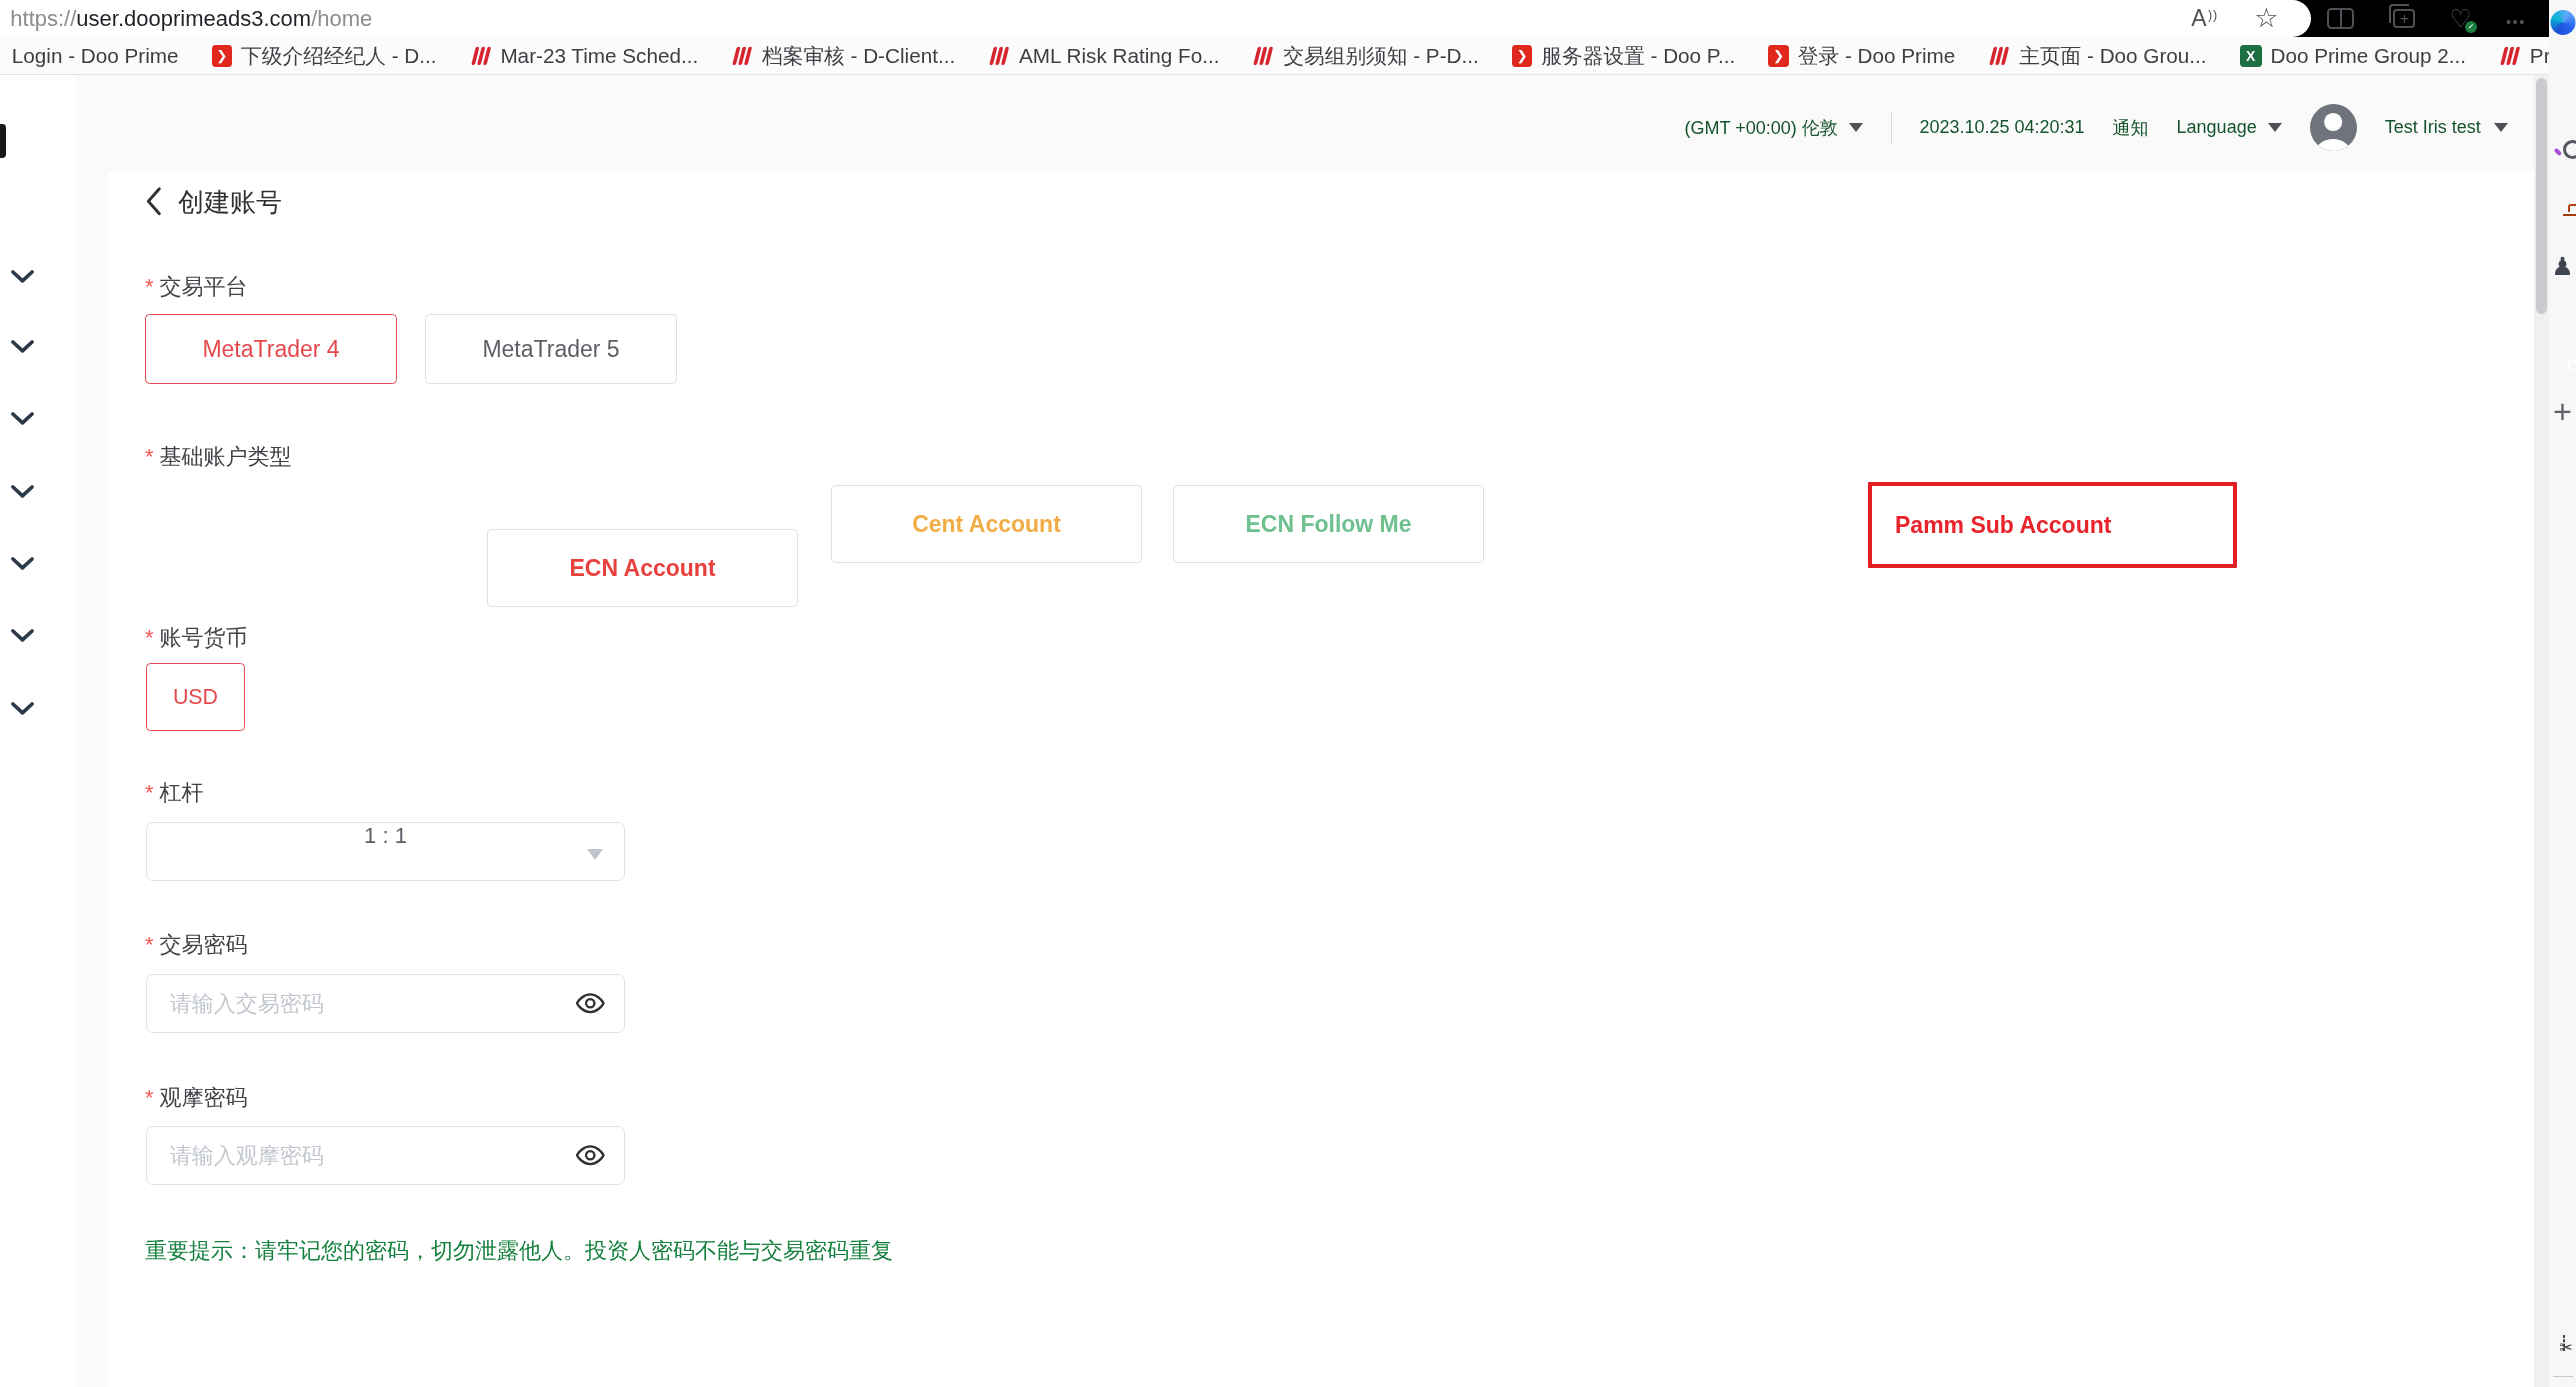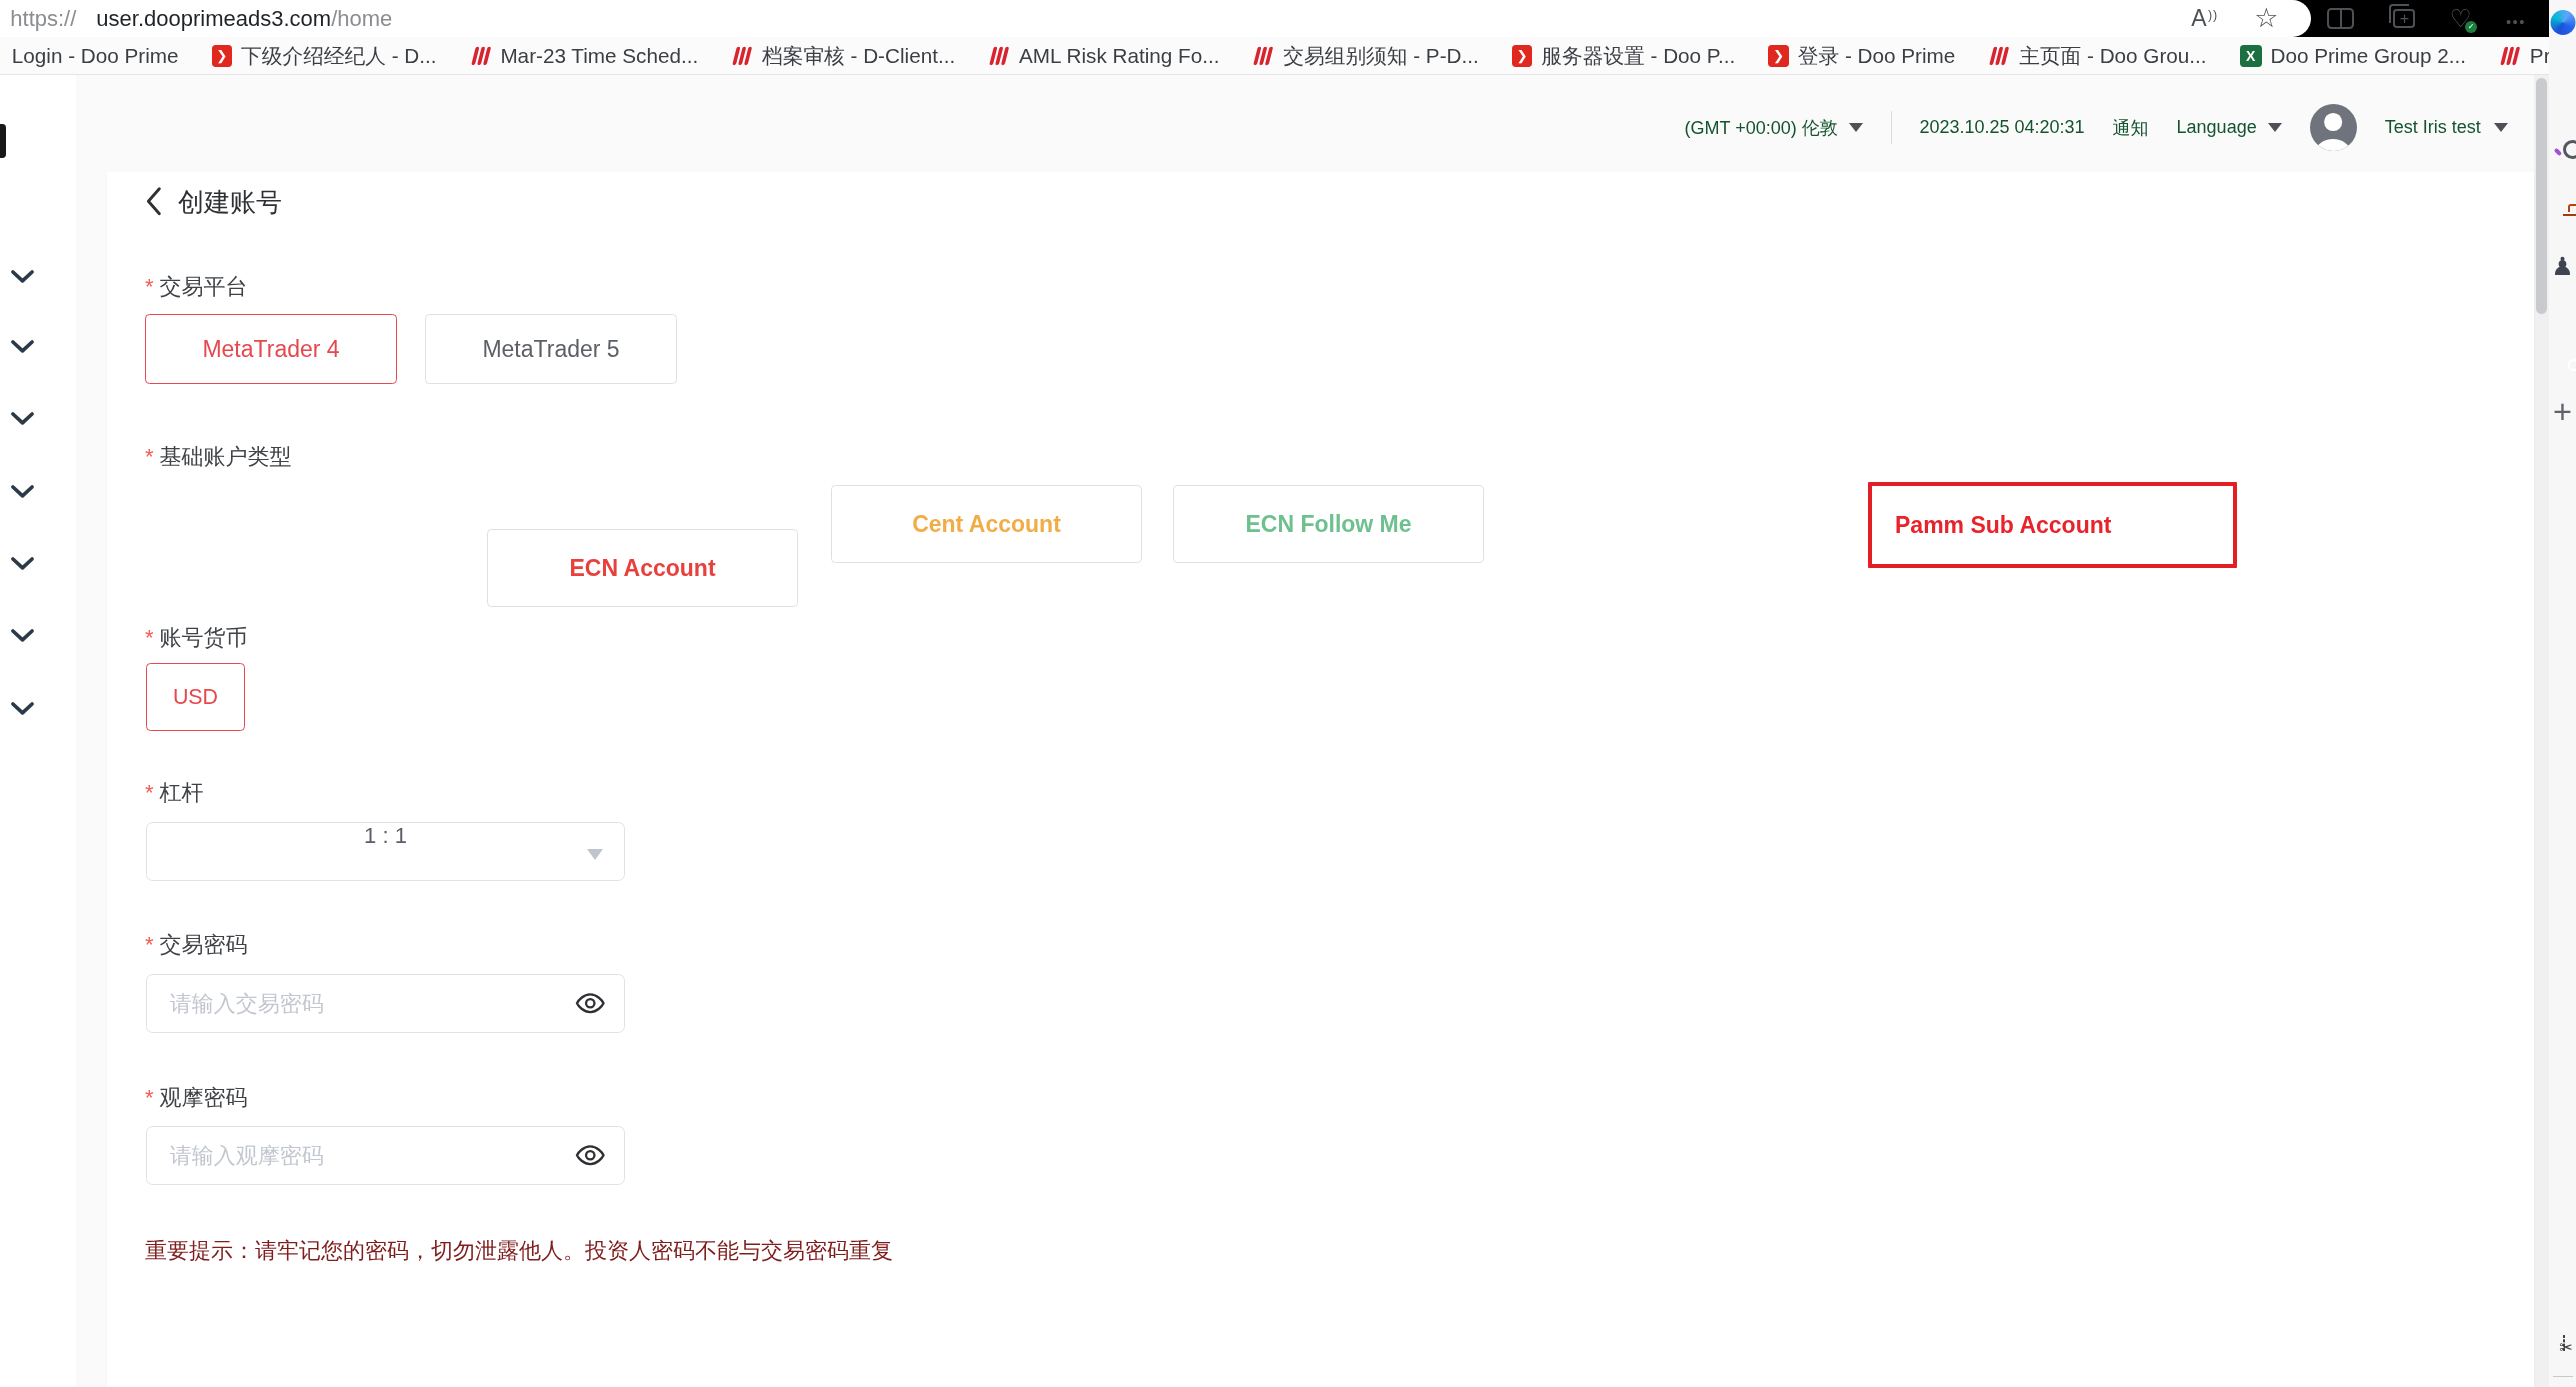--- a/index.html
+++ b/index.html
@@ -9,21 +9,21 @@
     font-family:"Liberation Sans","DejaVu Sans",sans-serif;
     background:#fafafa;
   }
 
   
   .toolbar { position:absolute; left:0; top:0; width:2549px; height:37px; background:#000000; }
   .url-pill { position:absolute; left:0; top:0; width:2311px; height:37px; background:#fff;
               border-radius:0 18.5px 18.5px 0; display:flex; align-items:center; padding-left:10.3px;
               font-size:22px; white-space:nowrap; }
   .url-scheme,.url-path { color:#8a8d91; }
-  .url-host { color:#1f2328;margin-left:20px; }
+  .url-host { color:#1f2328; }
   .pill-icons { position:absolute; right:32.5px; top:0; height:37px; display:flex; align-items:center; gap:38px; }
   .ic-readaloud { position:relative; color:#4d5156; font-size:23px; }
   .ic-readaloud::before { content:"A"; }
   .ic-readaloud::after { content:"))"; font-size:12.6px; position:relative; top:-6.6px; left:1.5px; letter-spacing:0.7px; }
   .ic-star { color:#4d5156; font-size:27px; line-height:1; }
   .ic-star::before { content:"☆"; }
   .tb-right { position:absolute; left:2327px; top:0; height:37px; display:flex; align-items:center; gap:34px; }
   .ic-split { width:26.6px; height:20.7px; border:2.2px solid #4d5156; border-radius:4.4px; position:relative; }
   .ic-split::after { content:""; position:absolute; left:50%; top:-0.7px; bottom:-0.7px; width:2.2px; background:#4d5156; }
   .ic-collections { width:22px; height:19px; border:2.2px solid #4d5156; border-radius:3.7px; position:relative; margin-left:5.9px;
@@ -117,21 +117,21 @@
           border-radius:6.6px; display:flex; align-items:center; padding:0 20.7px; font-size:22px; color:#5a5e66;
           background:#fff; cursor:pointer;flex-direction:column; }
   .caret-select { margin-left:auto; width:0; height:0; border-left:8.1px solid transparent;
           border-right:8.1px solid transparent; border-top:11px solid #c0c4cc; }
   .pwd-box { position:absolute; left:39px; width:479px; height:59px; border:1.5px solid #dfe2e8; border-radius:6.6px;
           display:flex; align-items:center; padding:0 17.7px 0 20.7px; background:#fff; }
   .pwd-box input { border:none; outline:none; flex:1; font-size:22px; color:#333; background:transparent;
           font-family:"Liberation Sans","DejaVu Sans",sans-serif; min-width:0; }
   .pwd-box input::placeholder { color:#c2c7cf; }
   .eye { cursor:pointer; display:flex; }
-  .notice { position:absolute; left:38px; top:1064px; font-size:22px; color:#7f1d1d; }
+  .notice { position:absolute; left:38px; top:1064px; font-size:22px; color:#15803d; }
 </style>
 </head>
 <body>
 
 <div class="toolbar">
   <div class="url-pill">
     <span class="url-scheme">https://</span>
       <span class="url-host">user.dooprimeads3.com</span>
       <span class="url-path">/home</span>
     <div class="pill-icons">

